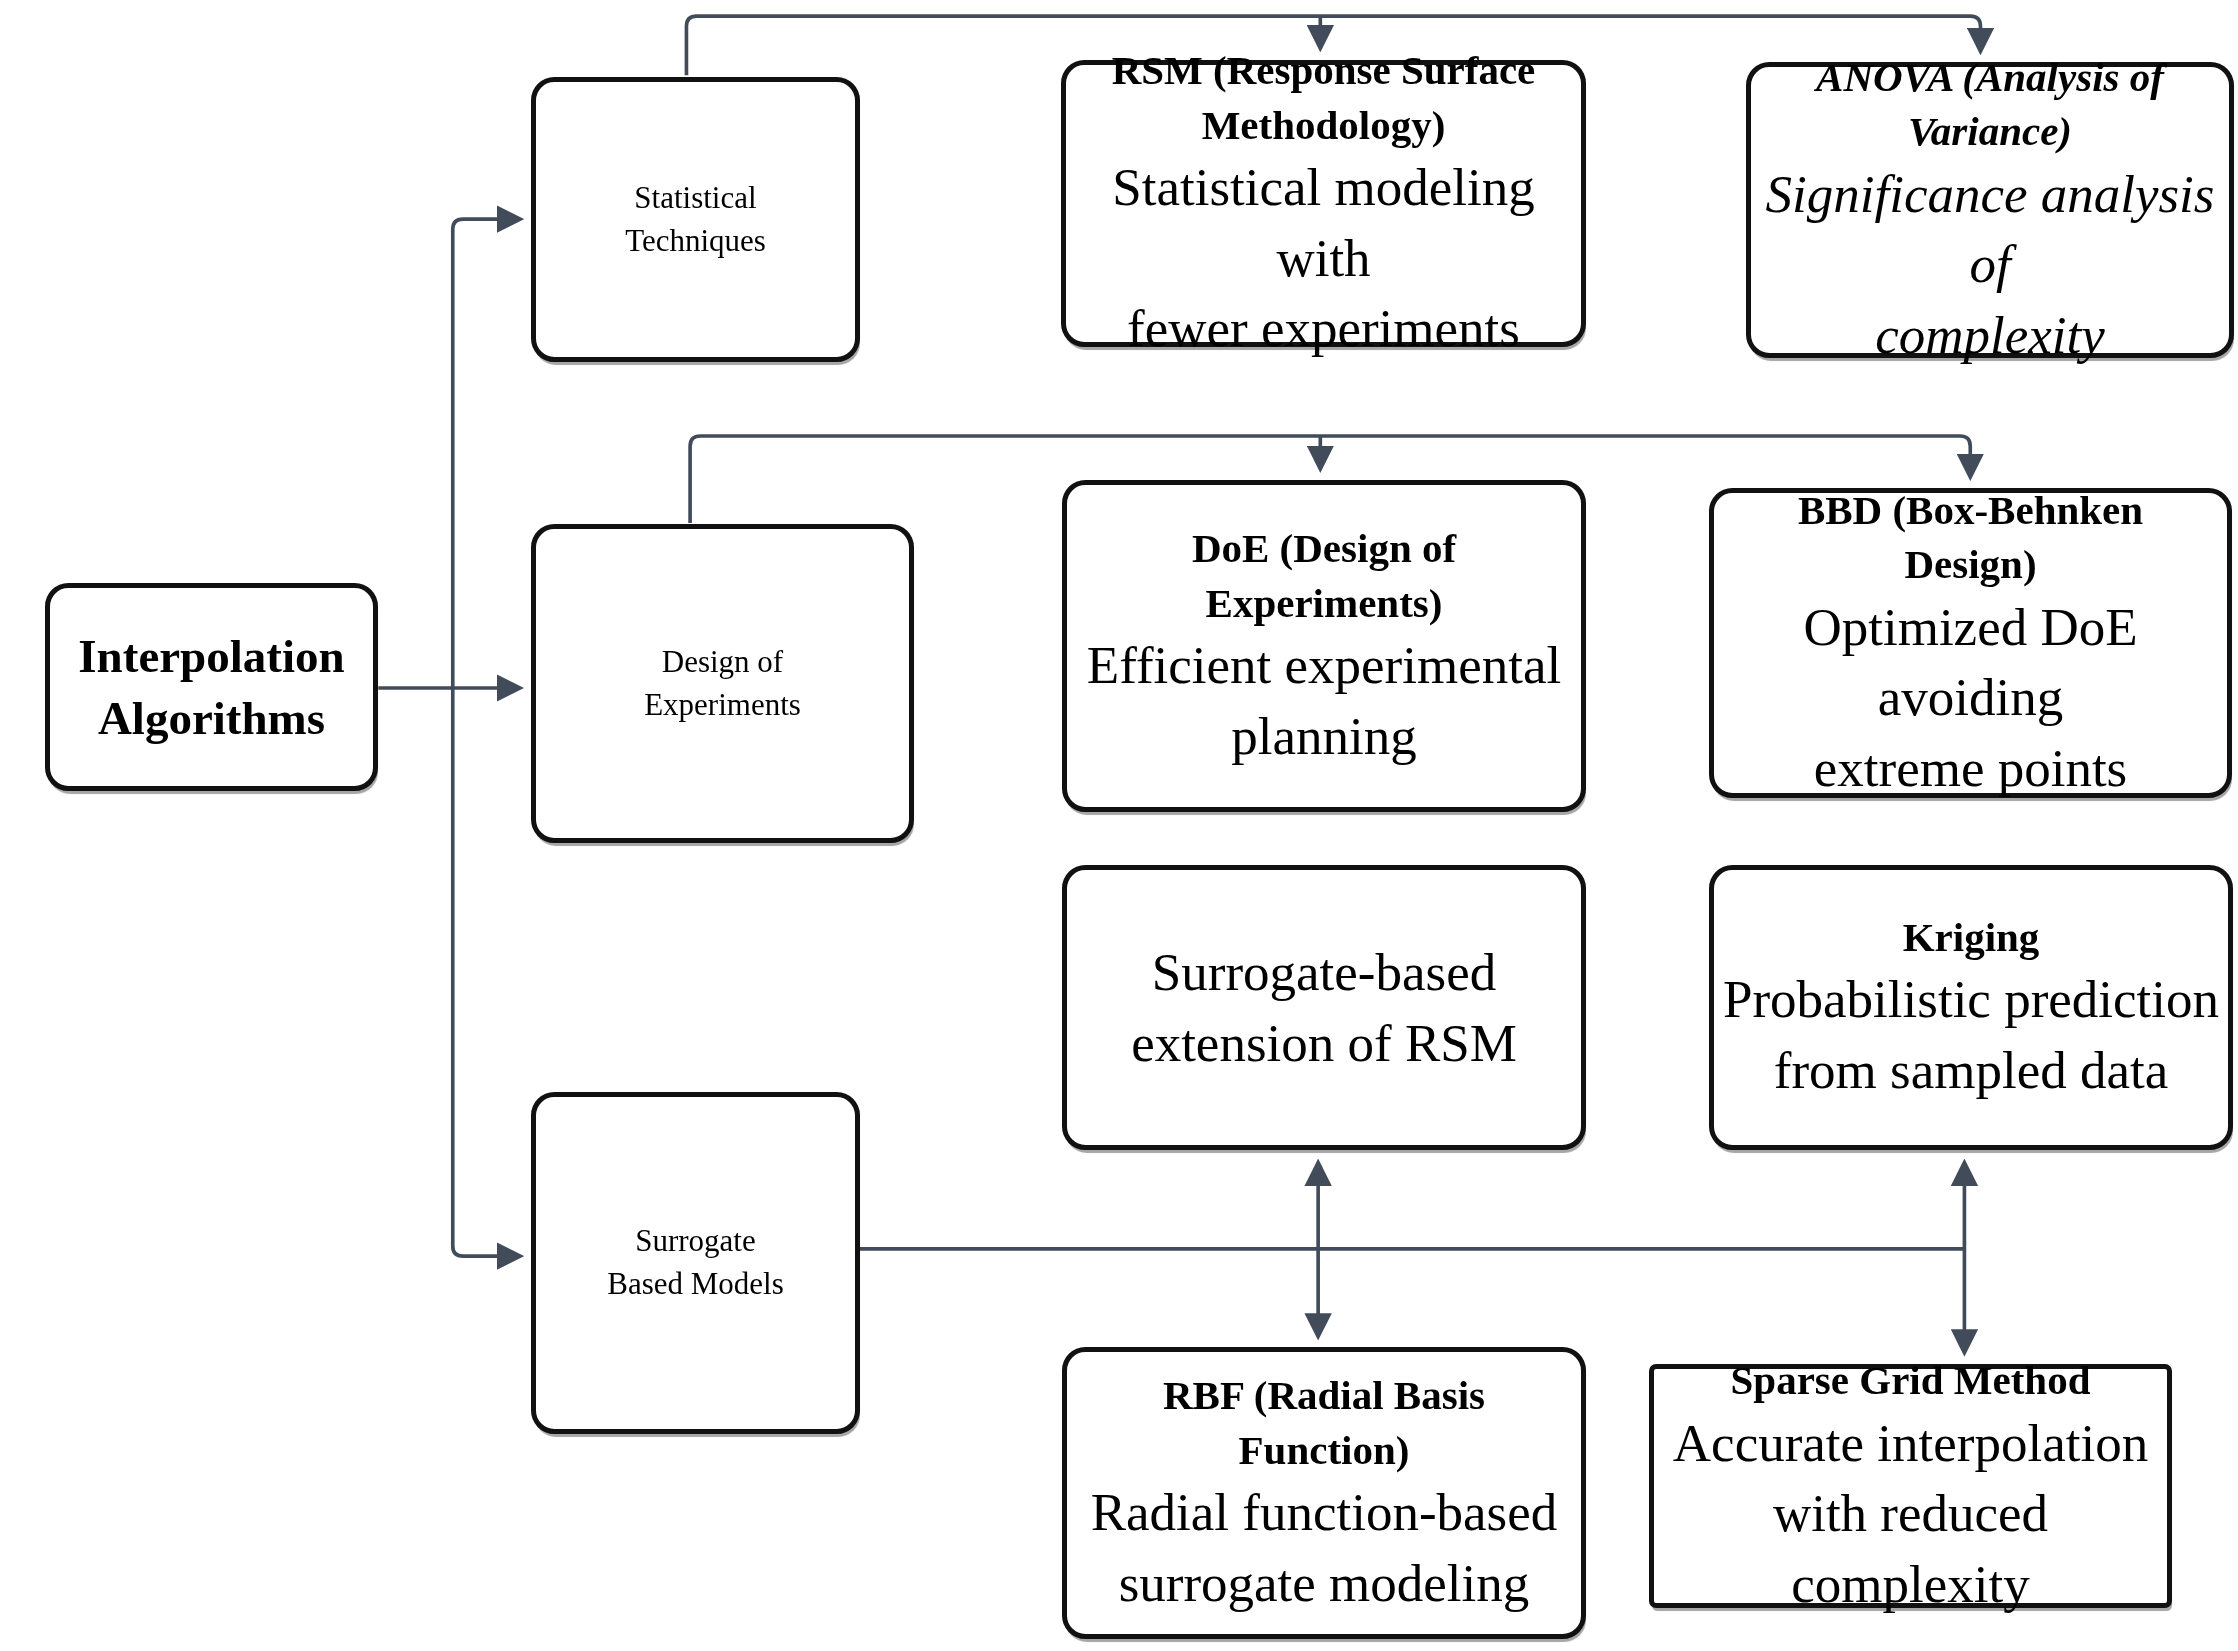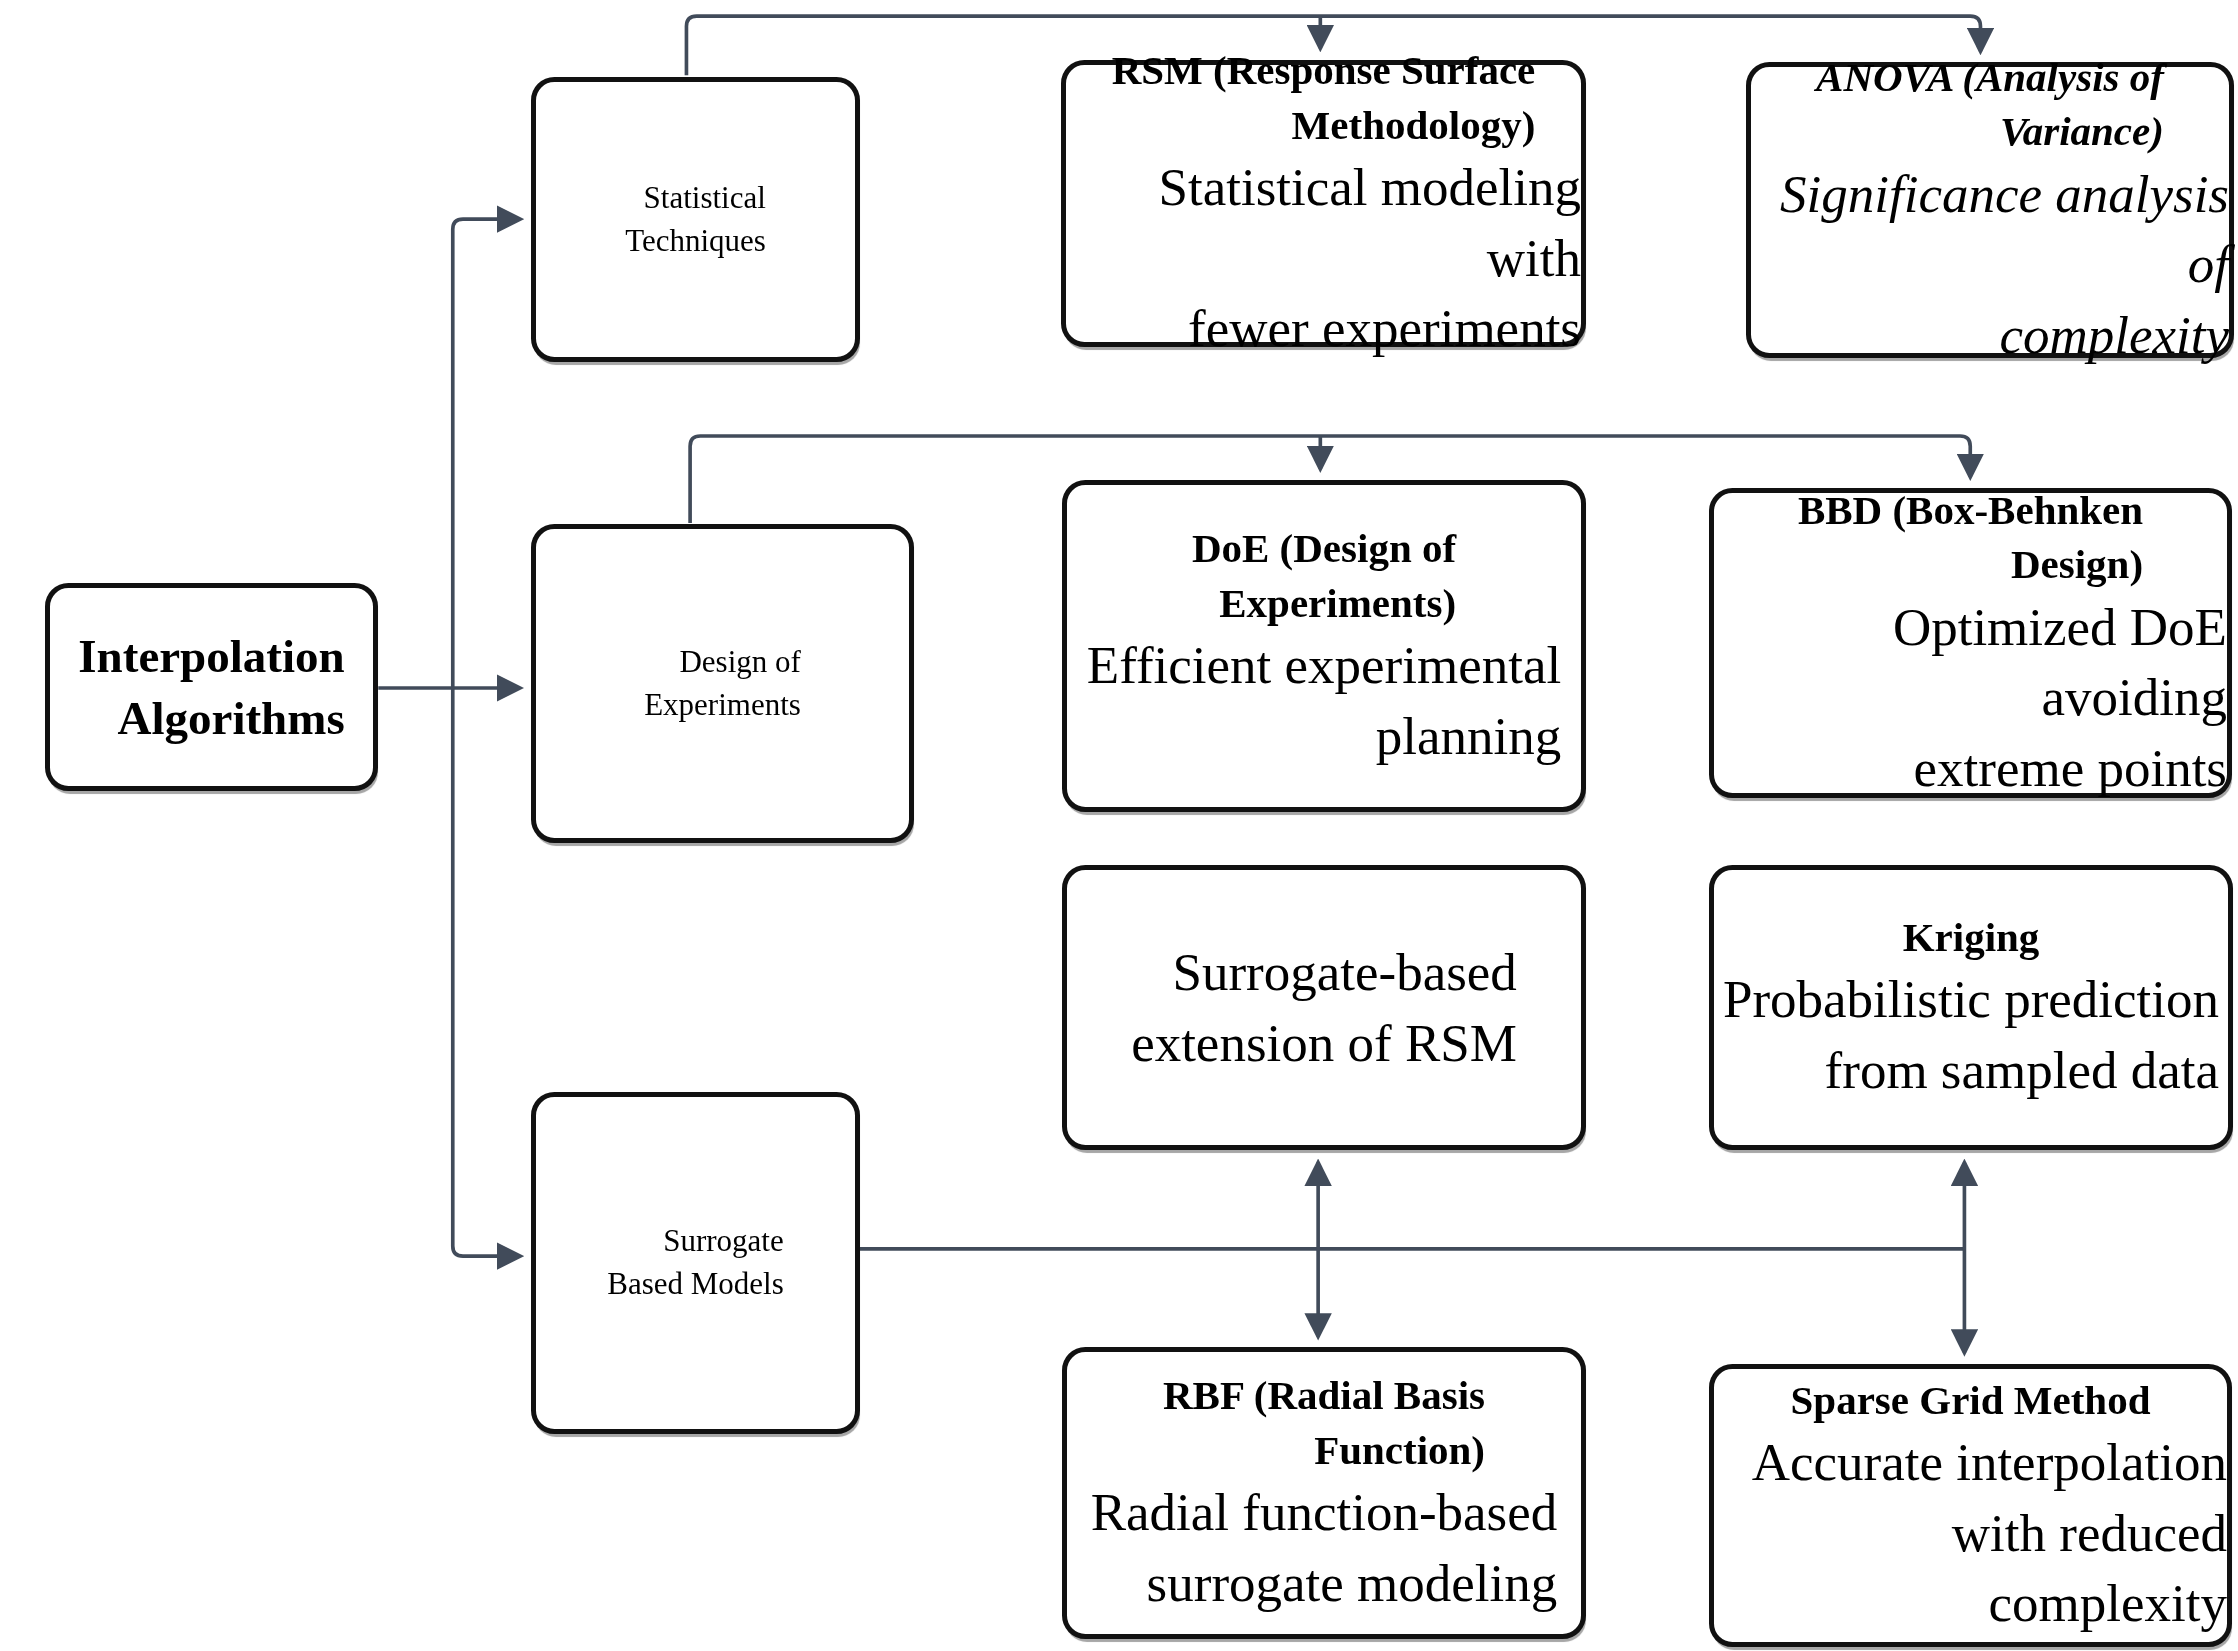--- a/index.html
+++ b/index.html
@@ -21,42 +21,42 @@
   .node {
     position: absolute;
     box-sizing: border-box;
     border: 5.1px solid #111111;
     border-radius: 23.4px;
     background: #ffffff;
     display: flex;
     flex-direction: column;
     align-items: center;
     justify-content: center;
-    text-align: right;
+    text-align: center;
     box-shadow: 1.5px 4.4px 0.7px -1.5px rgba(0,0,0,0.35);
   }
   .label, .title, .desc { white-space: pre-line; display: block; }
   .root-label  { font-size: 47px; font-weight: bold; line-height: 1.32; }
   .cat-label   { font-size: 31px; line-height: 1.38; }
   .title       { font-size: 41px; font-weight: bold; line-height: 1.33; }
   .desc        { font-size: 53px; line-height: 1.33; }
 
   
   .node-root        { left: 45px;   top: 583px;  width: 333px; height: 208px; }
   .node-statistical { left: 531px;  top: 77px;  width: 329px; height: 285px; }
   .node-design      { left: 531px;  top: 524px;  width: 383px; height: 319px; }
   .node-surrogate   { left: 531px;  top: 1092px; width: 329px; height: 342px; }
   .node-rsm         { left: 1061px; top: 60px;   width: 525px; height: 287px; }
   .node-anova       { left: 1746px; top: 62px;   width: 488px; height: 296px; font-style: italic; }
   .node-doe         { left: 1062px; top: 480px;  width: 524px; height: 332px; }
   .node-bbd         { left: 1709px; top: 488px;  width: 523px; height: 310px; }
   .node-rsa         { left: 1062px; top: 865px; width: 524px; height: 285px; }
   .node-kriging     { left: 1709px; top: 865px; width: 524px; height: 285px; }
   .node-rbf         { left: 1062px; top: 1347px; width: 524px; height: 292px; }
-  .node-sparse      { left: 1709px; top: 1364px; width: 523px; height: 283px; }
+  .node-sparse      { left: 1649px; top: 1364px; width: 523px; height: 244px; border-radius: 7px; }
 </style>
 </head>
 <body>
 
 <div id="canvas">
 
   <svg id="connector-layer" viewBox="0 0 3066 2262" xmlns="http://www.w3.org/2000/svg">
     <defs>
       <marker id="arrow" viewBox="0 0 10 10" refX="8.5" refY="5" markerWidth="7.5" markerHeight="7.5" orient="auto-start-reverse" markerUnits="strokeWidth">
         <path d="M 0 0 L 10 5 L 0 10 z" fill="#414b5a"></path>

